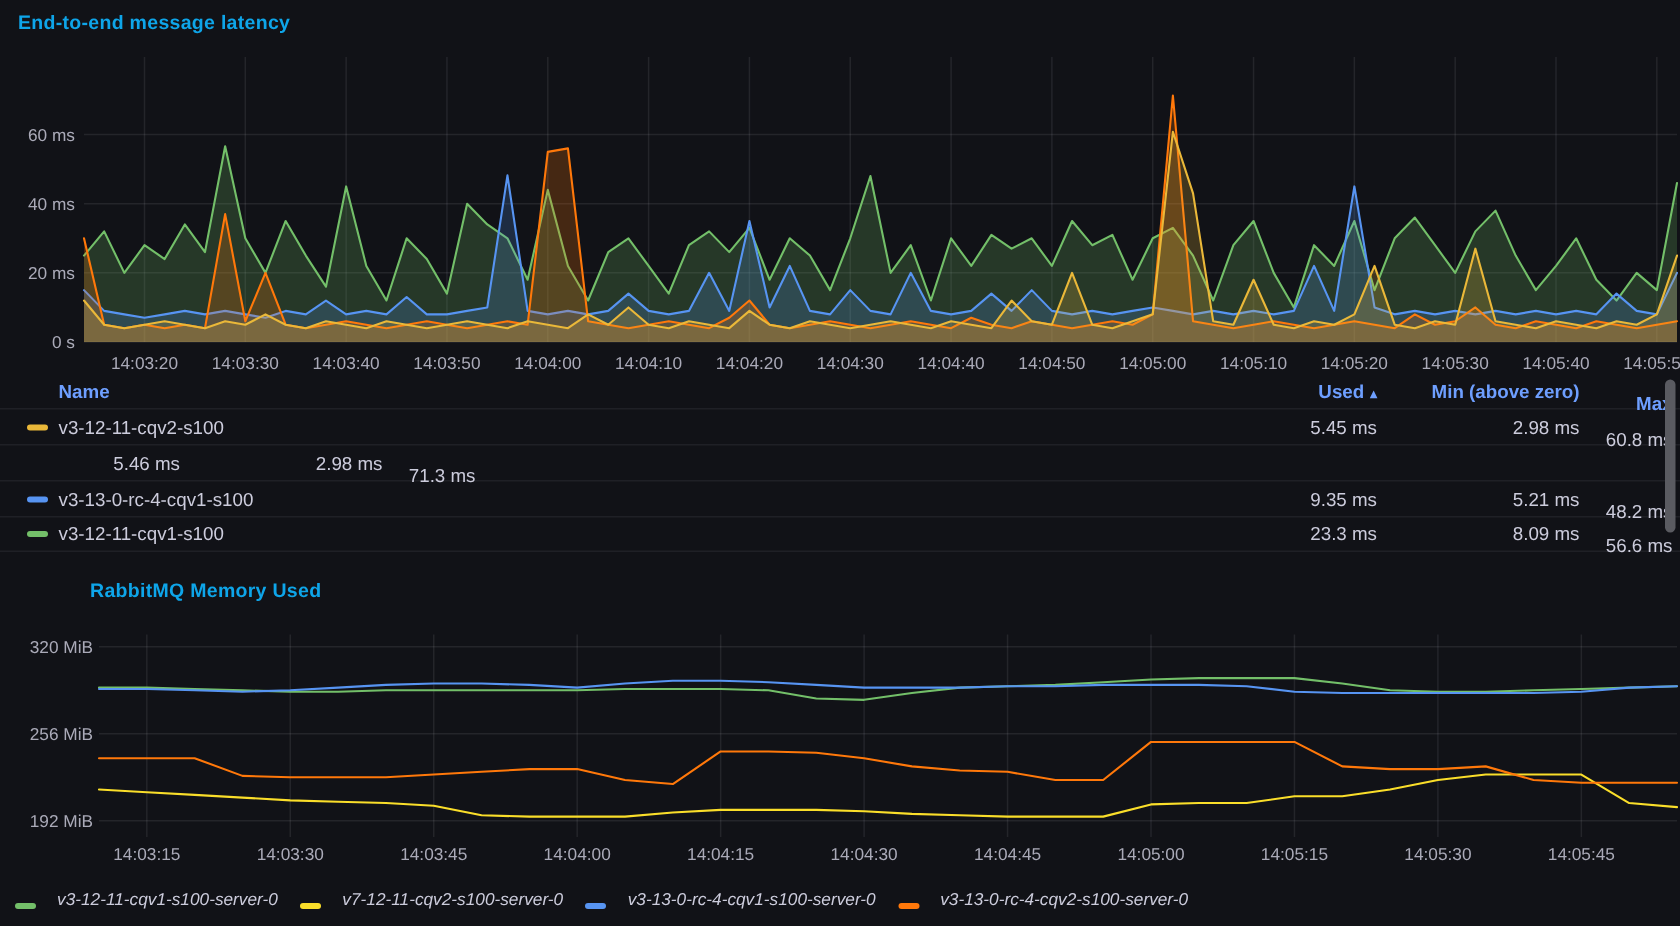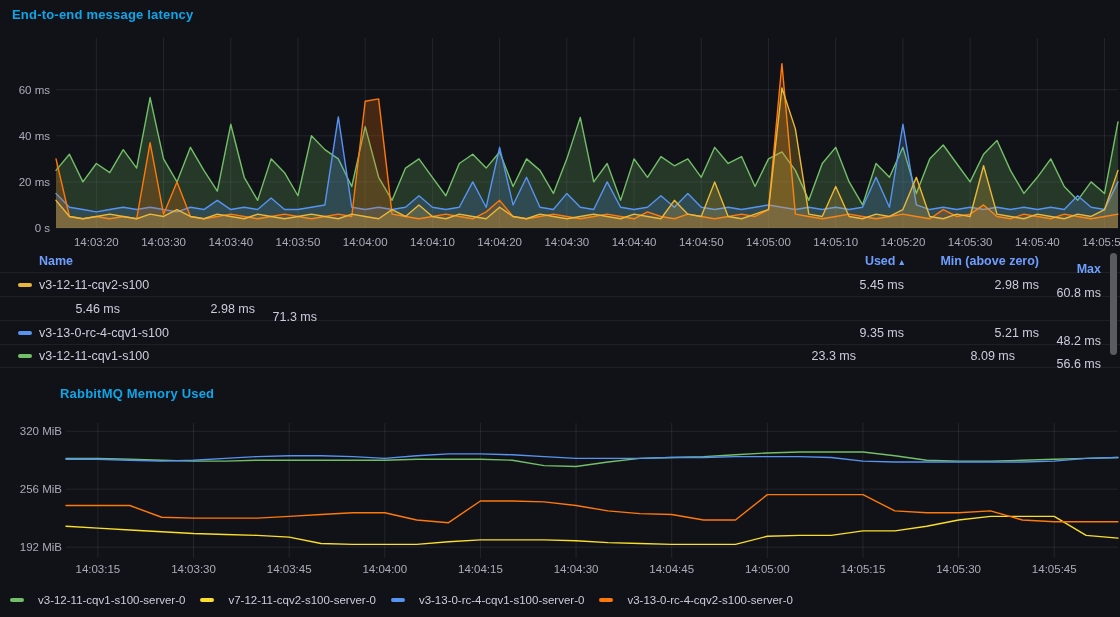--- a/index.html
+++ b/index.html
@@ -5,35 +5,35 @@
   html,body{margin:0;padding:0;background:#111217;}
   body{width:1120px;height:617px;position:relative;overflow:hidden;
        font-family:"Liberation Sans",sans-serif;color:#CCCCDC;}
   .panel-title{position:absolute;left:12px;font-size:13px;font-weight:700;color:#0ea5e9;letter-spacing:.2px;}
   #p1-title{top:7px;}
   #p2-title{top:386px;padding-left:48px;}
   #chart1{position:absolute;left:0;top:30px;}
   #chart2{position:absolute;left:0;top:400px;}
   
   .legend-table{position:absolute;left:0;top:250px;width:1120px;font-size:12.5px;}
-  .lt-row{display:flex;align-items:center;height:24px;padding-right:19px;box-sizing:border-box;
+  .lt-row{display:flex;align-items:center;height:24px;padding-right:5px;box-sizing:border-box;
           border-top:1px solid rgba(204,204,220,0.08);}
   .lt-header{height:22px;border-top:none;color:#6E9FFF;font-weight:700;}
-  .lt-row.last{border-bottom:1px solid rgba(204,204,220,0.08);gap:24px;}
+  .lt-row.last{border-bottom:1px solid rgba(204,204,220,0.08);}
   .cell-name{flex:1;display:flex;align-items:center;min-width:0;}
   .cell-name .pad{width:18px;}
   .swatch{width:14px;height:4px;border-radius:2px;margin-right:7px;flex:0 0 auto;}
   .cell-mean{width:120px;text-align:right;}
   .cell-min{width:135px;text-align:right;}
   .cell-max{width:62px;text-align:right;margin-top:16px;}
   .sort-caret{font-size:9px;margin-left:4px;color:#6E9FFF;}
   .lt-scrollbar{position:absolute;right:3px;top:3px;width:7px;height:102px;border-radius:4px;background:#5a5b61;}
   
   .legend-row{position:absolute;left:10px;top:594px;display:flex;align-items:center;gap:15px;font-size:11.5px;color:#CCCCDC;}
-  .legend-item{display:flex;align-items:center;gap:7px;cursor:pointer;}
+  .legend-item{display:flex;align-items:flex-end;gap:7px;cursor:pointer;font-style:italic;}
   text{font-family:"Liberation Sans",sans-serif;}
 </style>
 </head>
 <body>
 
 <div class="panel-title" id="p1-title">End-to-end message latency</div>
 
 <svg id="chart1" width="1120" height="222">
     <line x1="96.32911392405063" y1="8" x2="96.32911392405063" y2="198" stroke="rgba(204,204,220,0.10)" stroke-width="1"></line>
     <line x1="163.54430379746836" y1="8" x2="163.54430379746836" y2="198" stroke="rgba(204,204,220,0.10)" stroke-width="1"></line>

